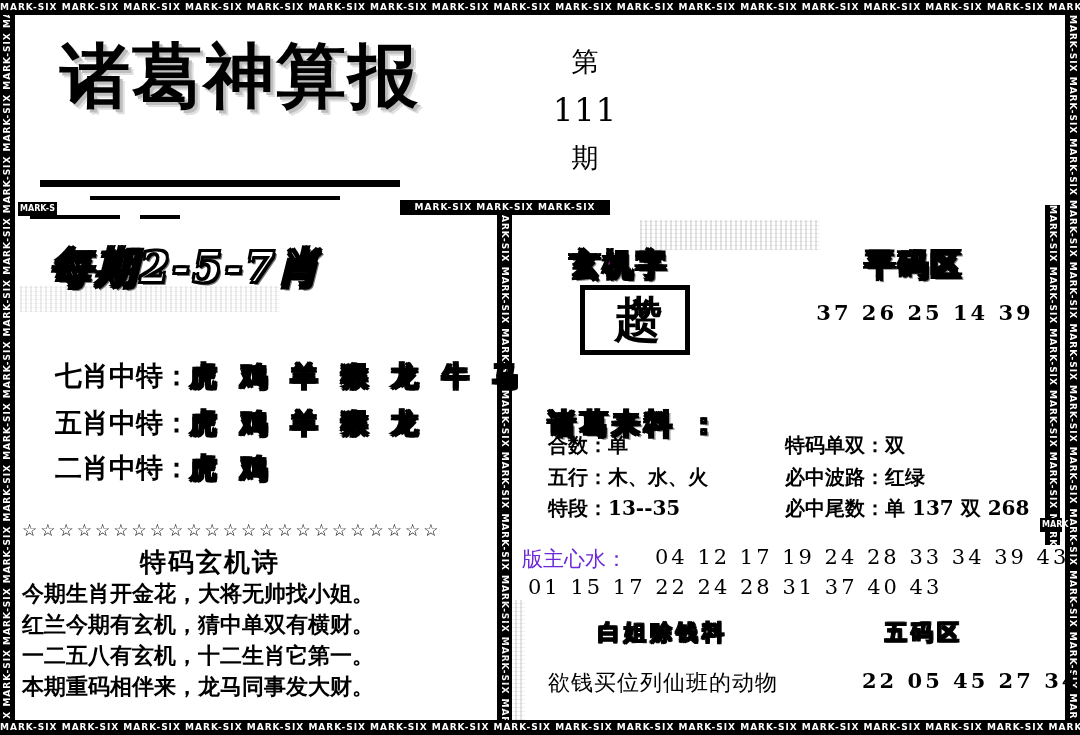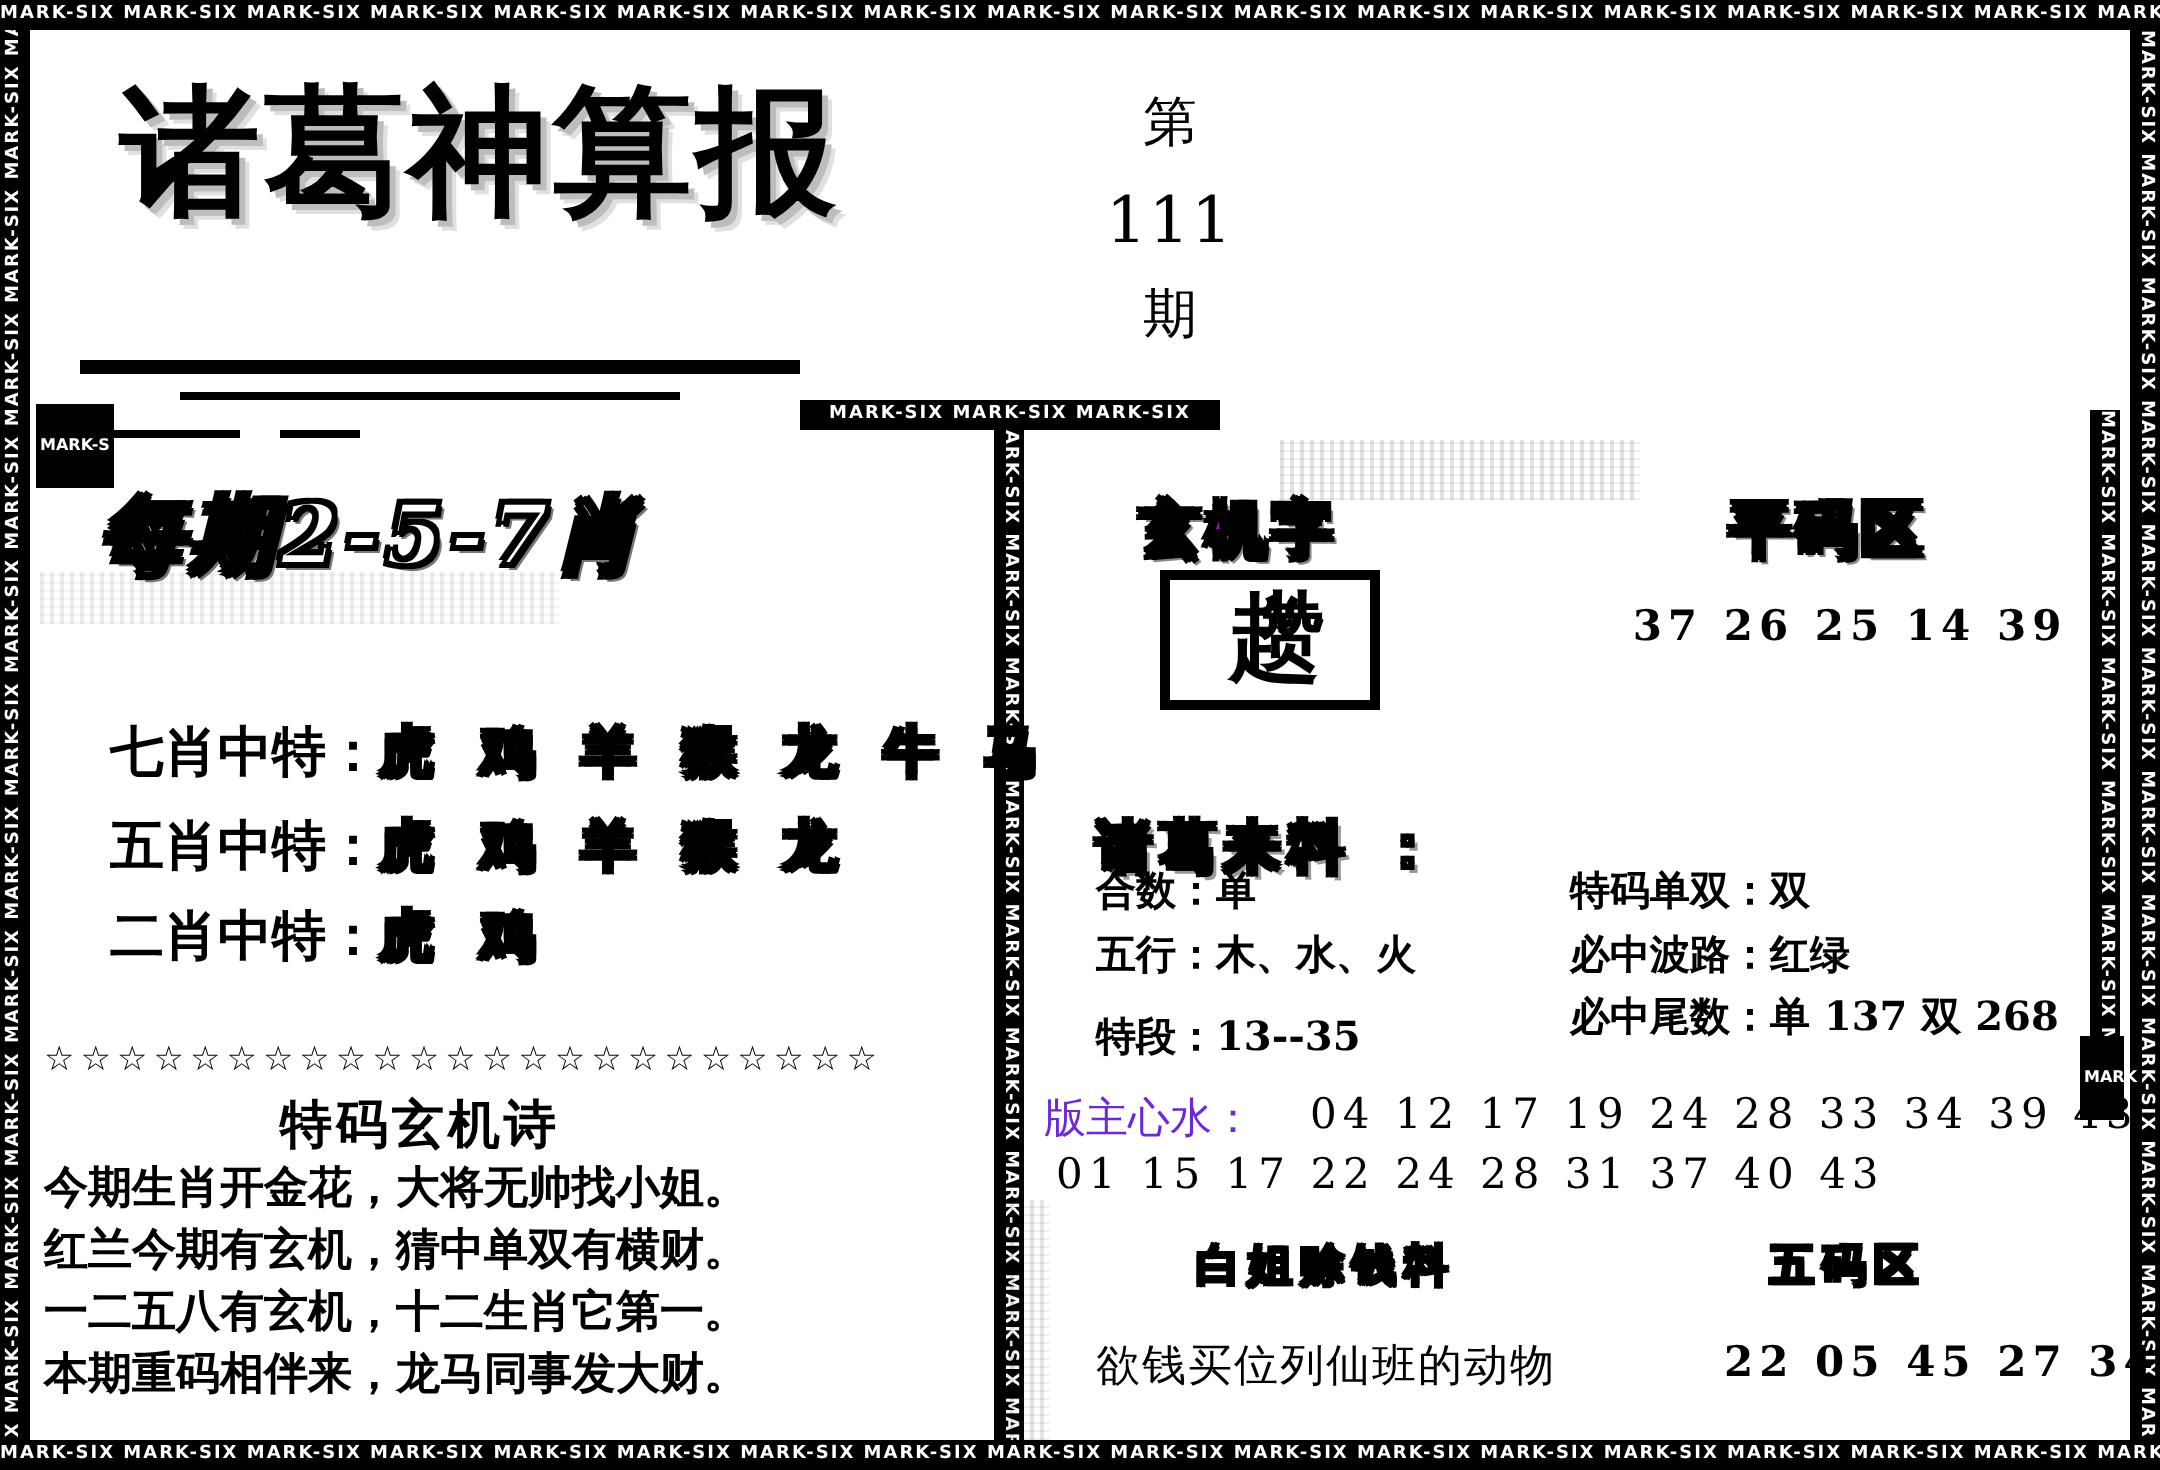--- a/index.html
+++ b/index.html
@@ -280,21 +280,21 @@
   .info-row {
     position: absolute;
     font-family: "DejaVu Serif", serif;
     font-weight: bold;
     font-size: 20px;
     color: #000;
     white-space: nowrap;
   }
   #info-l1 { top: 432px; left: 548px; }
   #info-l2 { top: 464px; left: 548px; }
-  #info-l3 { top: 495px; left: 548px; margin-top: 10px; }
+  #info-l3 { top: 495px; left: 548px; }
   #info-r1 { top: 432px; left: 785px; }
   #info-r2 { top: 464px; left: 785px; }
   #info-r3 { top: 495px; left: 785px; }
 
   #banzhu-label {
     position: absolute;
     top: 545px;
     left: 522px;
     font-family: "DejaVu Serif", serif;
     font-size: 21px;
@@ -386,21 +386,21 @@
   #speckle-3 { top: 600px; left: 505px; width: 20px; height: 120px; opacity: .5; }
 
   .small-mark {
     position: absolute;
     background: #000;
     color: #fff;
     font-size: 8px;
     font-weight: bold;
     line-height: 12px;
     height: 12px;
-    padding: 15px 2px;
+    padding: 1px 2px;
     white-space: nowrap;
   }
   #sm-left { top: 202px; left: 18px; }
   #sm-right { top: 518px; left: 1040px; width: 18px; text-align: center; }
 </style>
 </head>
 <body>
 
 <div id="page">
 

